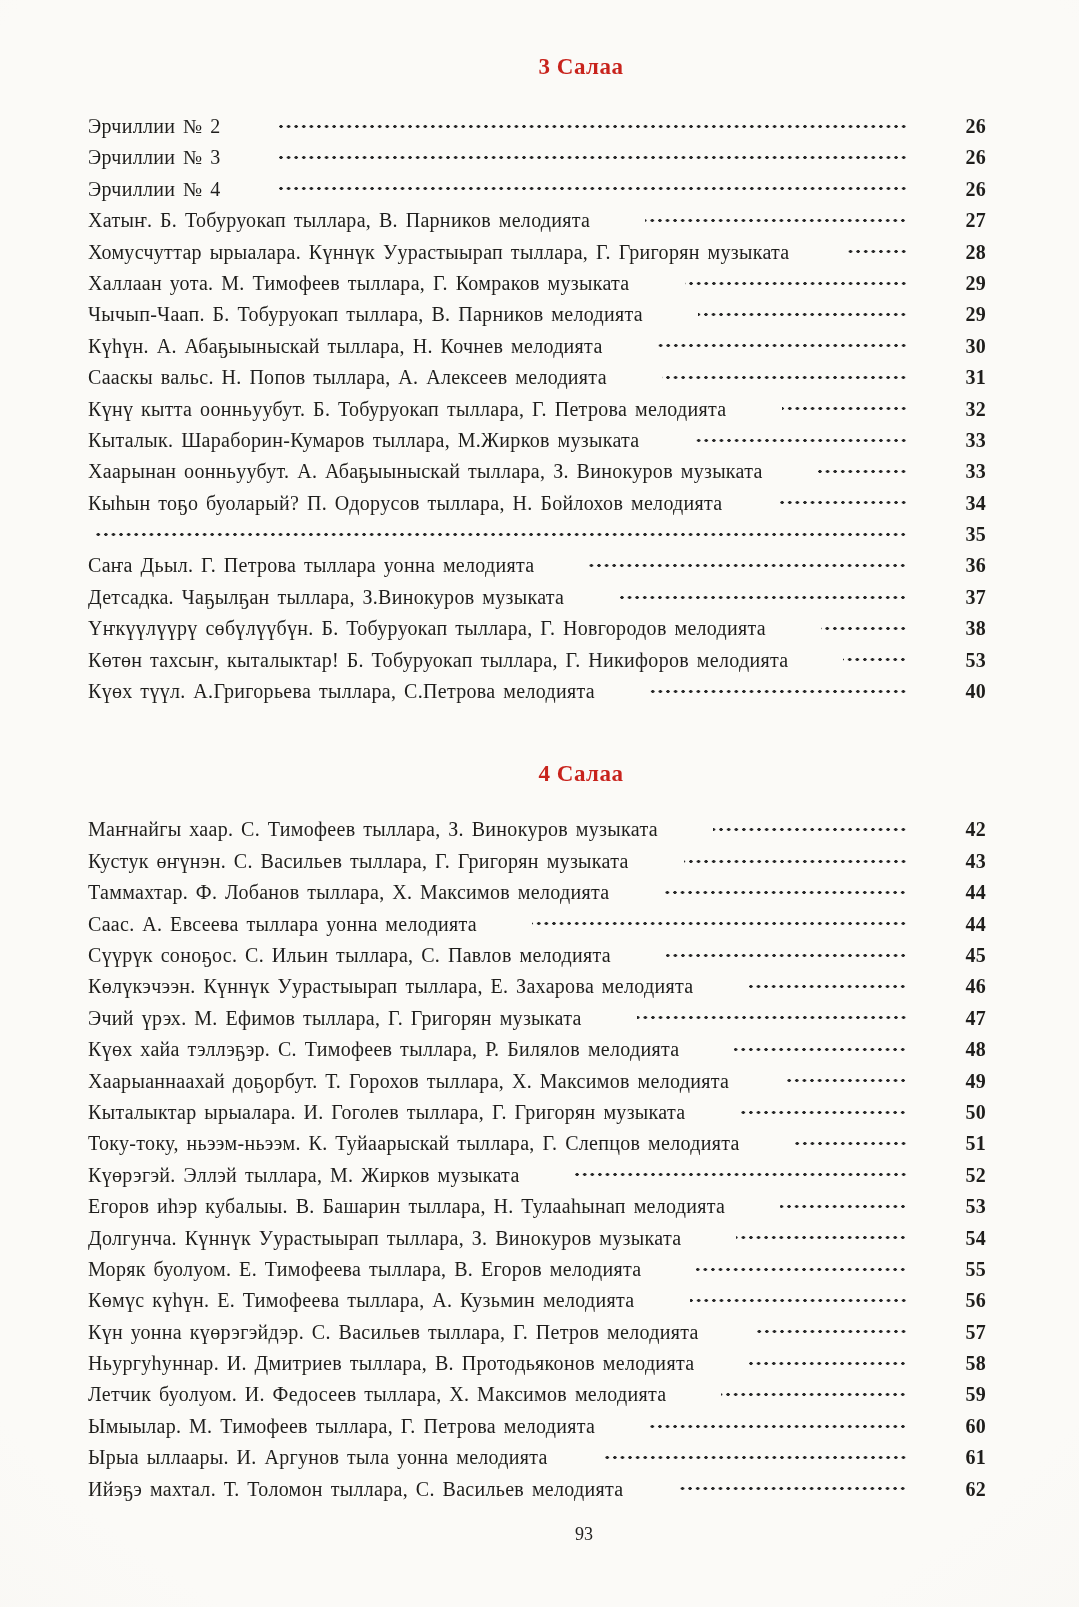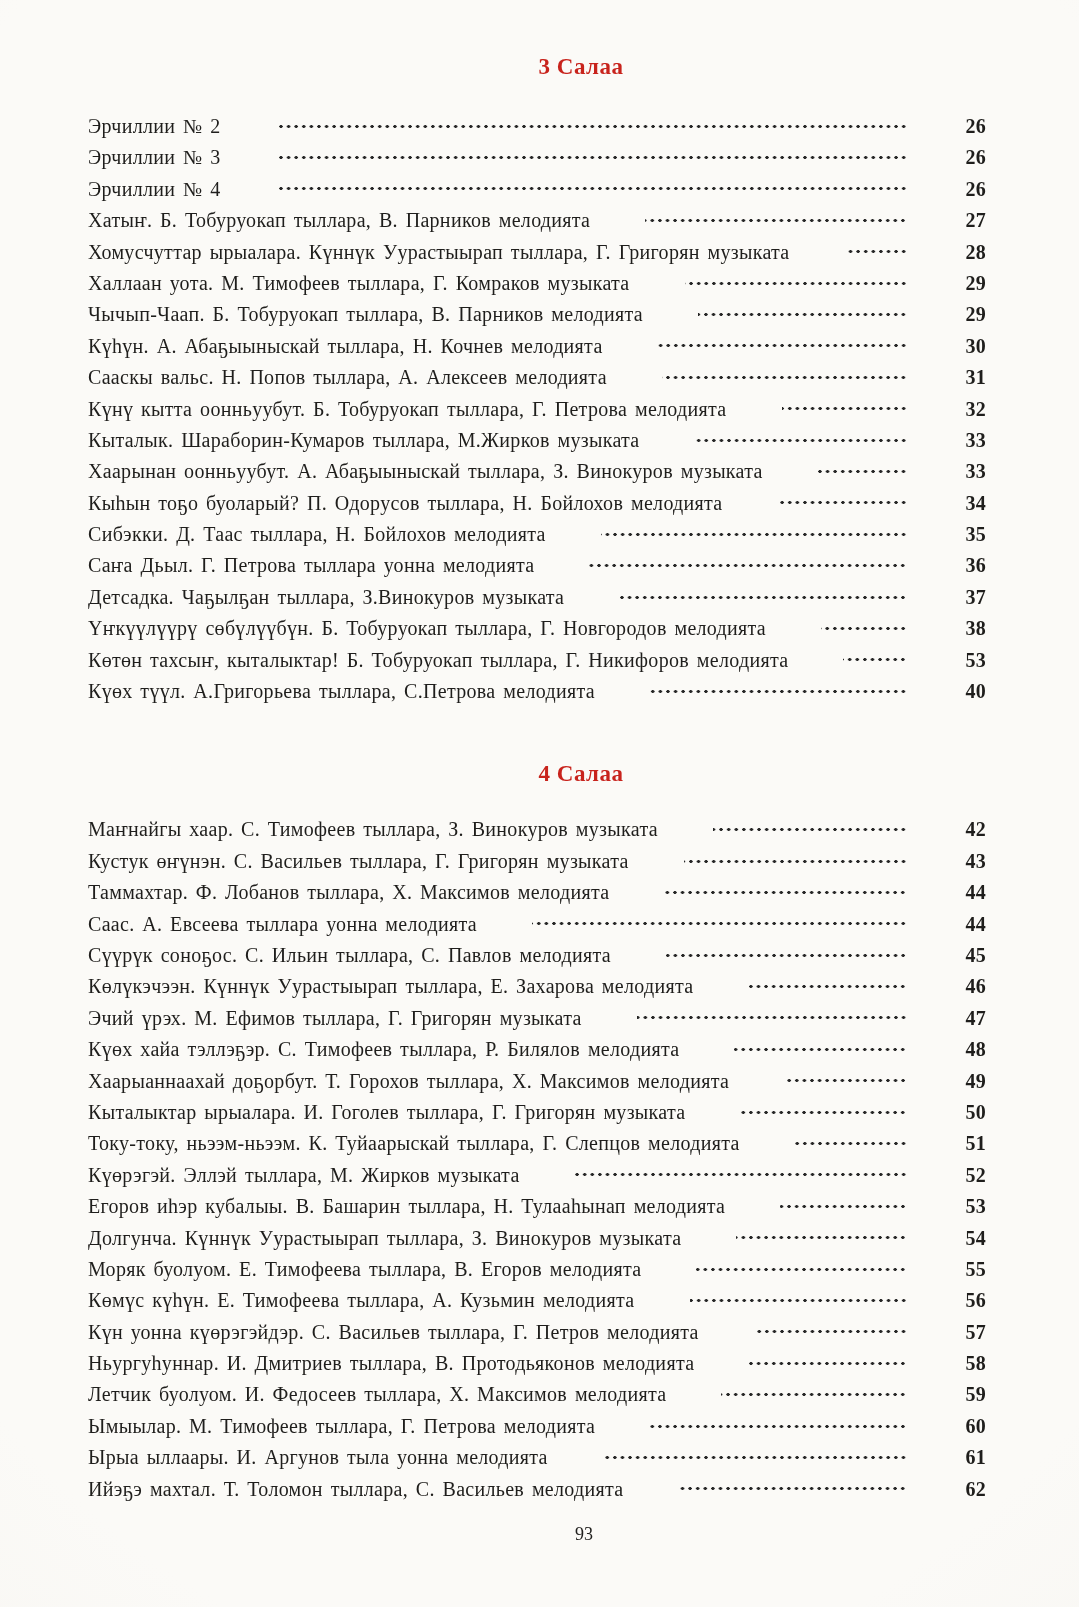--- a/index.html
+++ b/index.html
@@ -141,21 +141,20 @@
     <span class="entry-page">33</span>
   </div>
 
   <div class="entry">
     <span class="entry-title">Кыһын тоҕо буоларый? П. Одорусов тыллара, Н. Бойлохов мелодията</span>
     <span class="leader"></span>
     <span class="entry-page">34</span>
   </div>
 
   <div class="entry">
-    <span class="entry-title">Сибэкки. Д. Таас тыллара, Н. Бойлохов мелодията</span>
     <span class="leader"></span>
     <span class="entry-page">35</span>
   </div>
 
   <div class="entry">
     <span class="entry-title">Саҥа Дьыл. Г. Петрова тыллара уонна мелодията</span>
     <span class="leader"></span>
     <span class="entry-page">36</span>
   </div>
 

